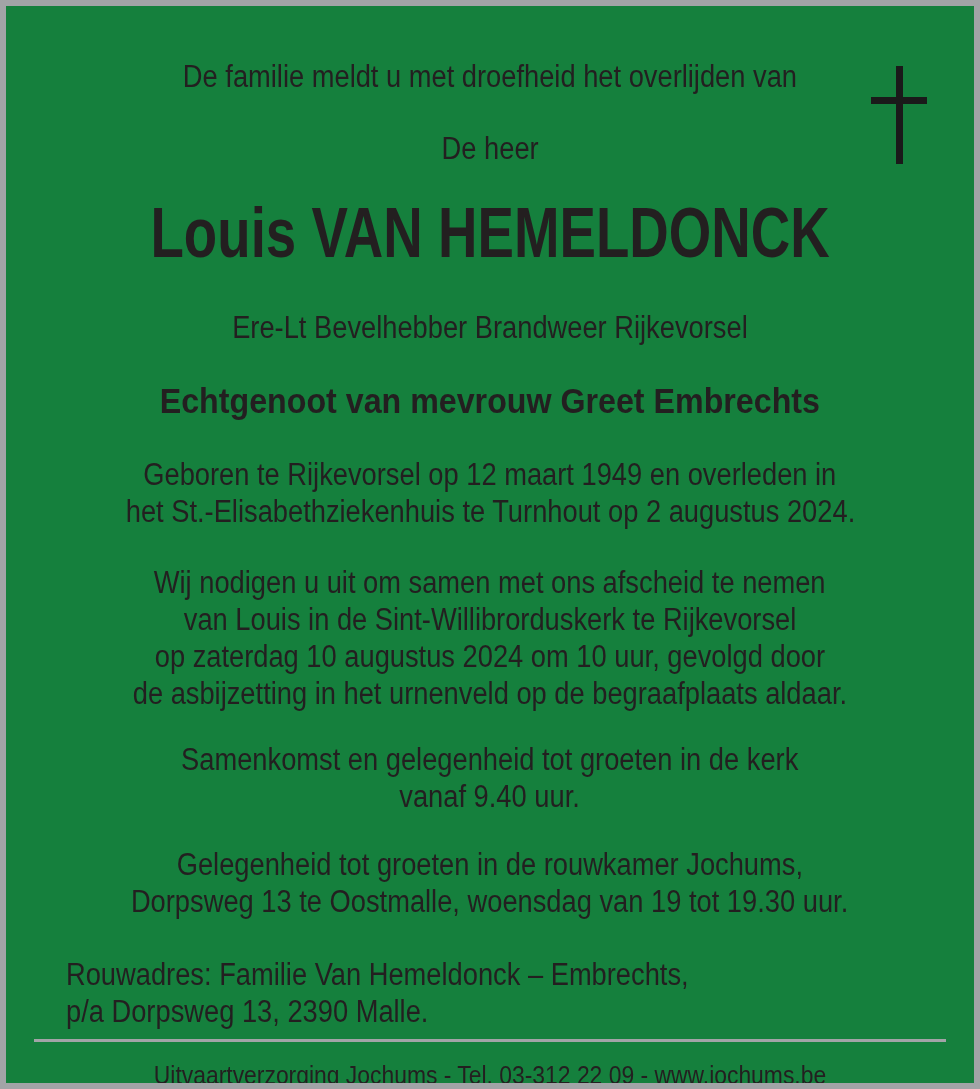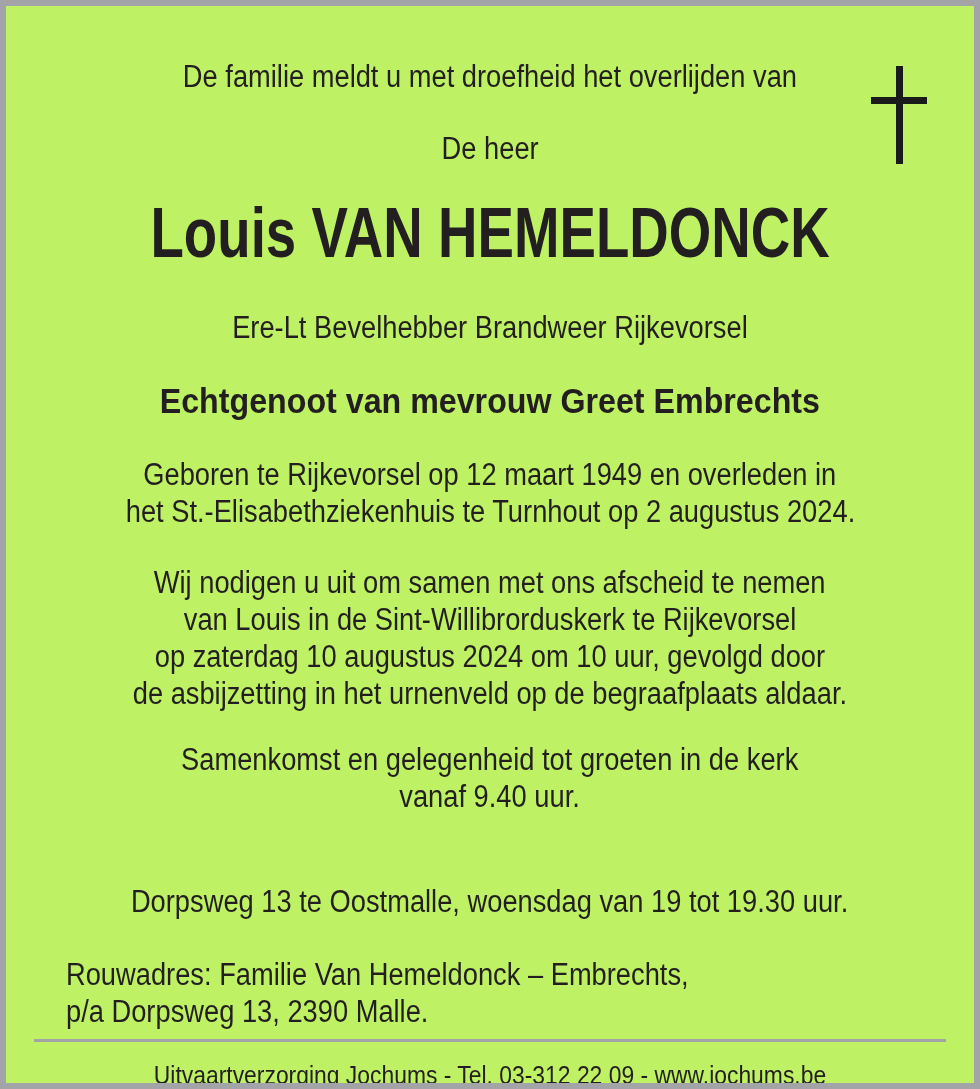--- a/index.html
+++ b/index.html
@@ -6,21 +6,21 @@
     margin: 0;
     padding: 0;
     background: #ffffff;
   }
   .page {
     position: relative;
     width: 980px;
     height: 1089px;
     box-sizing: border-box;
     border: 6px solid #a2a4a7;
-    background: #bef264;
+    background: #15803d;
     font-family: "Liberation Sans", "DejaVu Sans", sans-serif;
     color: #231f20;
     overflow: hidden;
   }
   .line {
     position: absolute;
     left: 0;
     right: 0;
     text-align: center;
     white-space: nowrap;
@@ -159,20 +159,23 @@
     <span class="cond">de asbijzetting in het urnenveld op de begraafplaats aldaar.</span>
   </div>
 
   <div class="line gathering-0">
     <span class="cond">Samenkomst en gelegenheid tot groeten in de kerk</span>
   </div>
   <div class="line gathering-1">
     <span class="cond">vanaf 9.40 uur.</span>
   </div>
 
+  <div class="line viewing-0">
+    <span class="cond">Gelegenheid tot groeten in de rouwkamer Jochums,</span>
+  </div>
   <div class="line viewing-1">
     <span class="cond">Dorpsweg 13 te Oostmalle, woensdag van 19 tot 19.30 uur.</span>
   </div>
 
   <div class="line left-align mourning-0">
     <span class="cond">Rouwadres: Familie Van Hemeldonck – Embrechts,</span>
   </div>
   <div class="line left-align mourning-1">
     <span class="cond">p/a Dorpsweg 13, 2390 Malle.</span>
   </div>

